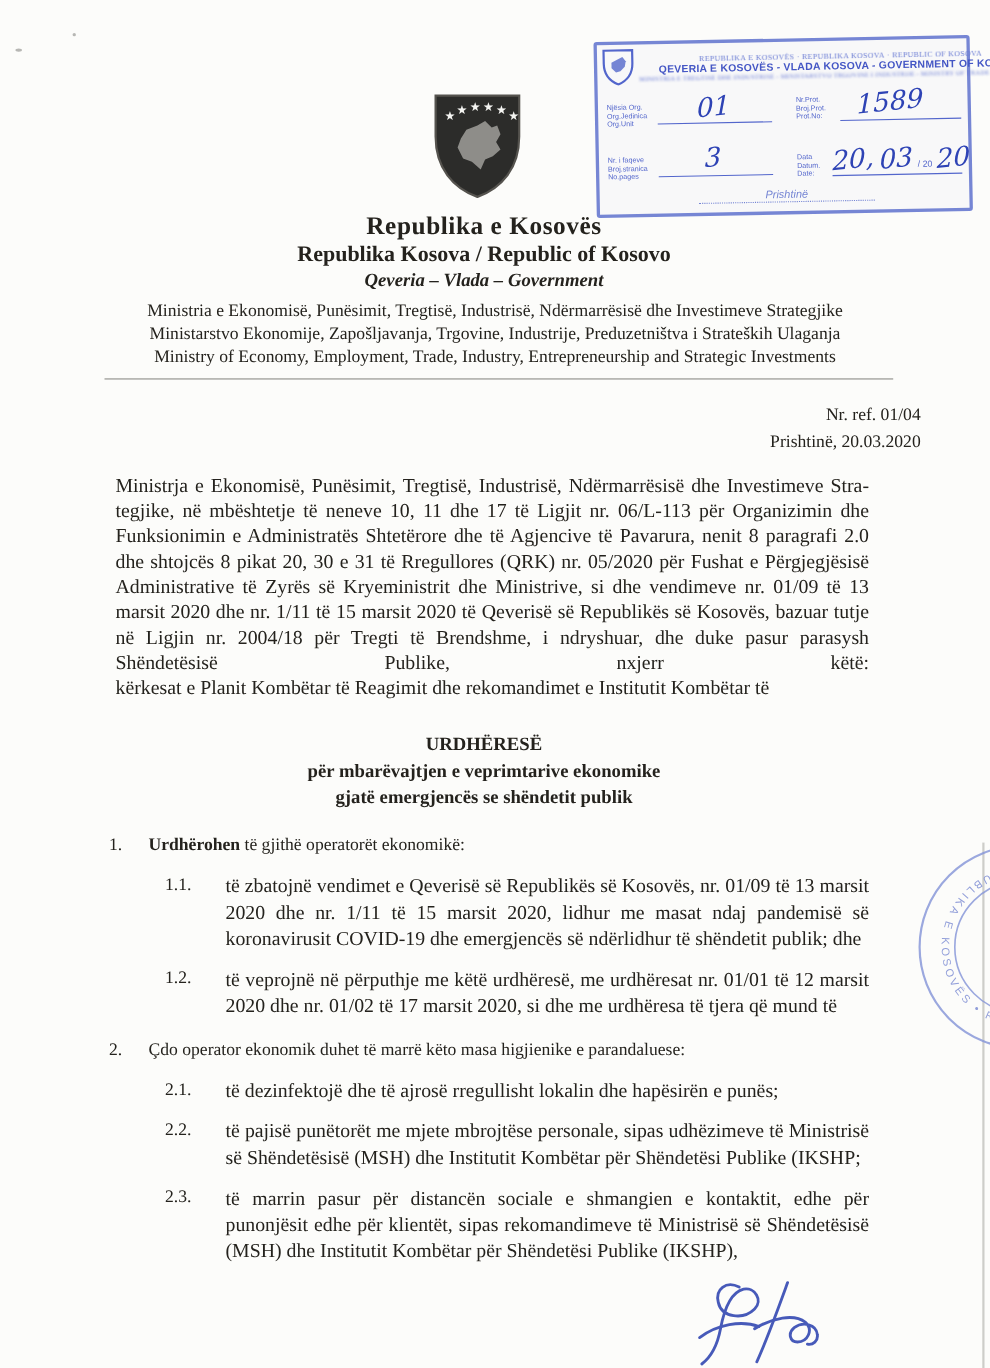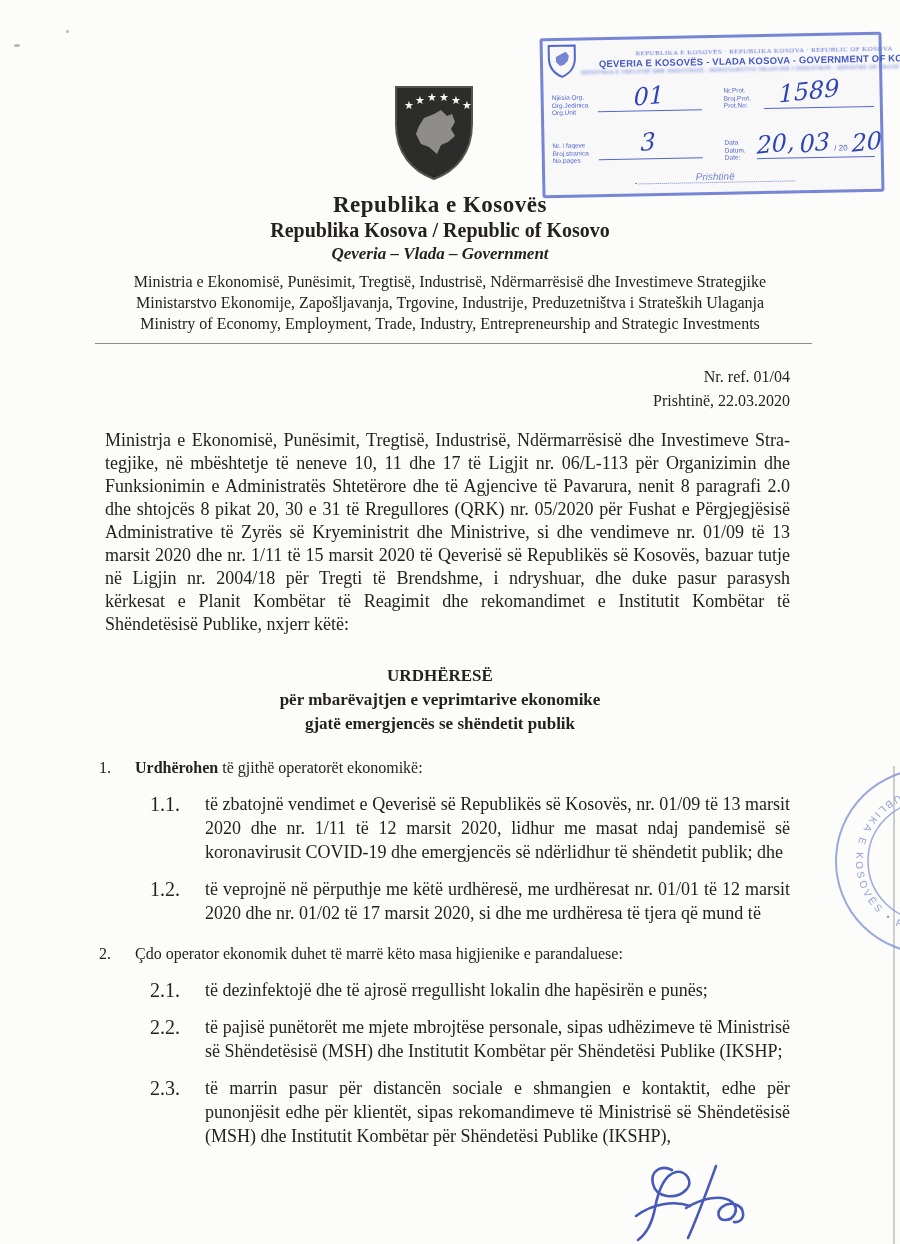--- a/index.html
+++ b/index.html
@@ -17,34 +17,34 @@
   .letterhead { padding-top:84px; text-align:center; }
   .coa-wrap { width:86px; margin:0 auto; transform:translateX(-16px); }
   .title-sq   { margin-top:6px;  font-size:23px; font-weight:bold; letter-spacing:.5px; transform:translateX(-10px); }
   .title-multi{ margin-top:1px;  font-size:20px; font-weight:bold; transform:translateX(-10px); }
   .gov-line   { margin-top:2px;  font-size:17px; font-weight:bold; font-style:italic; transform:translateX(-10px); }
   .ministry   { margin-top:7px; }
   .ministry div { font-size:16px; line-height:21px; white-space:nowrap; }
   .head-rule  { margin:9px 88px 0 95px; border:none; border-top:1.5px solid #8b8b87; }
 
   
-  .ref-block { margin-top:21px; margin-right:110px; text-align:right; font-size:16px; line-height:24px; }
+  .ref-block { margin-top:21px; margin-right:63px; text-align:right; font-size:16px; line-height:24px; }
 
   
   .intro { margin:16px 110px 0 105px; }
   .jline { font-size:18px; line-height:23px; text-align:justify; text-align-last:justify; }
   .jline:last-child { text-align-last:left; }
 
   .order-heading { margin-top:28px; text-align:center; transform:translateX(-10px); }
   .order-heading div { font-size:17px; font-weight:bold; line-height:24px; }
 
   .item { display:flex; margin:20px 110px 0 99px; font-size:16px; line-height:23px; }
   .item .num  { width:36px; flex:none; }
   .subitem { display:flex; margin:13px 110px 0 150px; }
-  .subitem .num { width:55px; flex:none; font-size:20px; line-height:24px; }
+  .subitem .num { width:55px; flex:none; font-size:16px; line-height:24px; }
   .subitem .sub-lines { flex:1; }
   .subitem .jline { line-height:24px; }
   .lead-bold { font-weight:bold; }
 
   
   .prot-stamp {
     position:absolute; left:541px; top:35px; width:342px; height:160px;
     border:3px solid rgba(74,95,200,.75); border-radius:3px;
     transform:rotate(-1.1deg);
     color:#5366cc; background:rgba(120,140,220,.03);
@@ -101,51 +101,51 @@
     <div class="ministry">
         <div>Ministria e Ekonomisë, Punësimit, Tregtisë, Industrisë, Ndërmarrësisë dhe Investimeve Strategjike</div>
         <div>Ministarstvo Ekonomije, Zapošljavanja, Trgovine, Industrije, Preduzetništva i Strateških Ulaganja</div>
         <div>Ministry of Economy, Employment, Trade, Industry, Entrepreneurship and Strategic Investments</div>
       </div>
     <hr class="head-rule">
   </div>
 
   <div class="ref-block">
     <div>Nr. ref. 01/04</div>
-    <div>Prishtinë, 22.03.2020</div>
+    <div>Prishtinë, 20.03.2020</div>
   </div>
 
   <div class="intro">
       <div class="jline">Ministrja e Ekonomisë, Punësimit, Tregtisë, Industrisë, Ndërmarrësisë dhe Investimeve Stra-</div>
       <div class="jline">tegjike, në mbështetje të neneve 10, 11 dhe 17 të Ligjit nr. 06/L-113 për Organizimin dhe</div>
       <div class="jline">Funksionimin e Administratës Shtetërore dhe të Agjencive të Pavarura, nenit 8 paragrafi 2.0</div>
       <div class="jline">dhe shtojcës 8 pikat 20, 30 e 31 të Rregullores (QRK) nr. 05/2020 për Fushat e Përgjegjësisë</div>
       <div class="jline">Administrative të Zyrës së Kryeministrit dhe Ministrive, si dhe vendimeve nr. 01/09 të 13</div>
       <div class="jline">marsit 2020 dhe nr. 1/11 të 15 marsit 2020 të Qeverisë së Republikës së Kosovës, bazuar tutje</div>
       <div class="jline">në Ligjin nr. 2004/18 për Tregti të Brendshme, i ndryshuar, dhe duke pasur parasysh</div>
+      <div class="jline">Shëndetësisë Publike, nxjerr këtë:</div>
       <div class="jline">kërkesat e Planit Kombëtar të Reagimit dhe rekomandimet e Institutit Kombëtar të</div>
-      <div class="jline">Shëndetësisë Publike, nxjerr këtë:</div>
     </div>
 
   <div class="order-heading">
       <div>URDHËRESË</div>
       <div>për mbarëvajtjen e veprimtarive ekonomike</div>
       <div>gjatë emergjencës se shëndetit publik</div>
     </div>
 
   <div class="item">
     <span class="num">1.</span>
     <span><span class="lead-bold">Urdhërohen</span><span> të gjithë operatorët ekonomikë:</span></span>
   </div>
 
   <div class="subitem">
     <span class="num">1.1.</span>
     <div class="sub-lines">
         <div class="jline">të zbatojnë vendimet e Qeverisë së Republikës së Kosovës, nr. 01/09 të 13 marsit</div>
-        <div class="jline">2020 dhe nr. 1/11 të 12 marsit 2020, lidhur me masat ndaj pandemisë së</div>
+        <div class="jline">2020 dhe nr. 1/11 të 15 marsit 2020, lidhur me masat ndaj pandemisë së</div>
         <div class="jline">koronavirusit COVID-19 dhe emergjencës së ndërlidhur të shëndetit publik; dhe</div>
       </div>
   </div>
 
   <div class="subitem">
     <span class="num">1.2.</span>
     <div class="sub-lines">
         <div class="jline">të veprojnë në përputhje me këtë urdhëresë, me urdhëresat nr. 01/01 të 12 marsit</div>
         <div class="jline">2020 dhe nr. 01/02 të 17 marsit 2020, si dhe me urdhëresa të tjera që mund të</div>
       </div>

